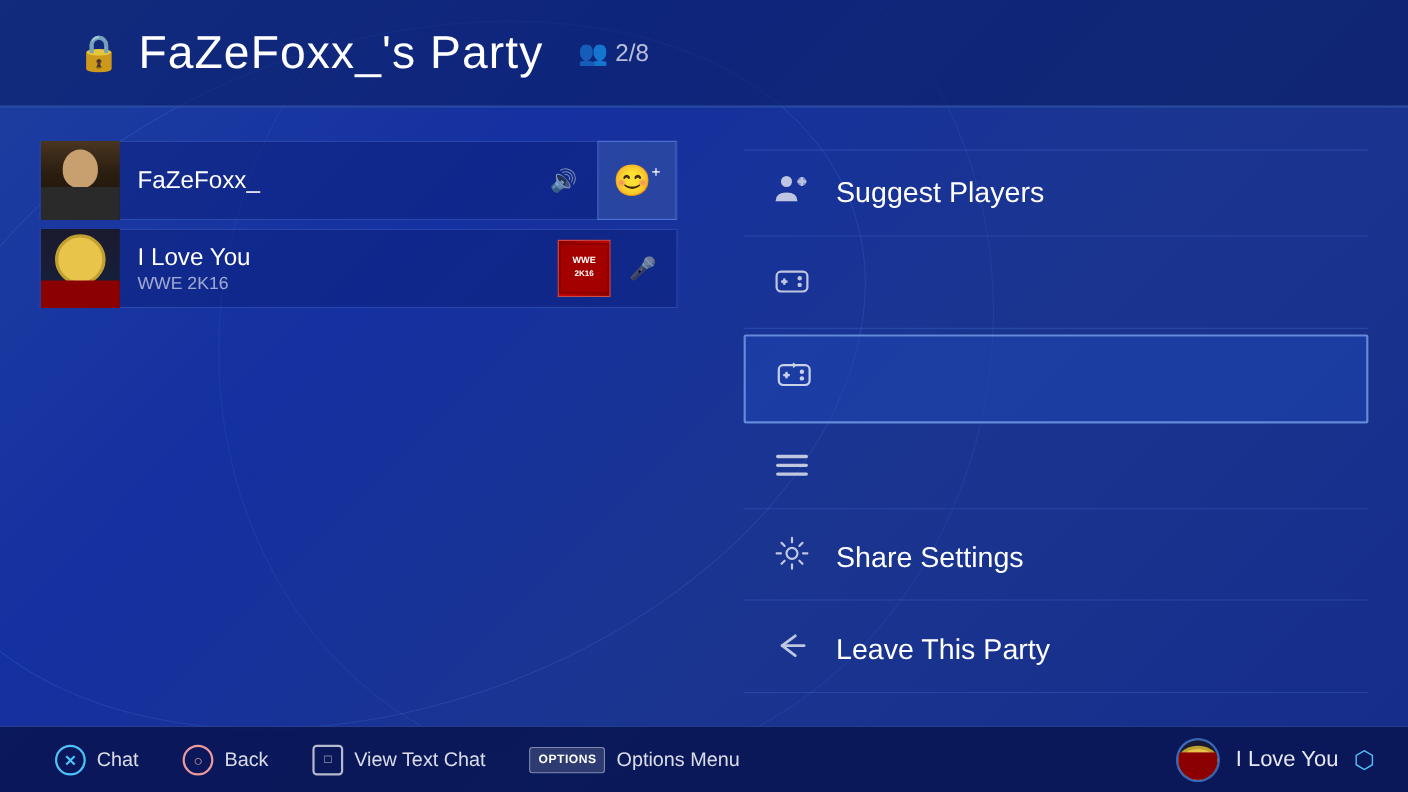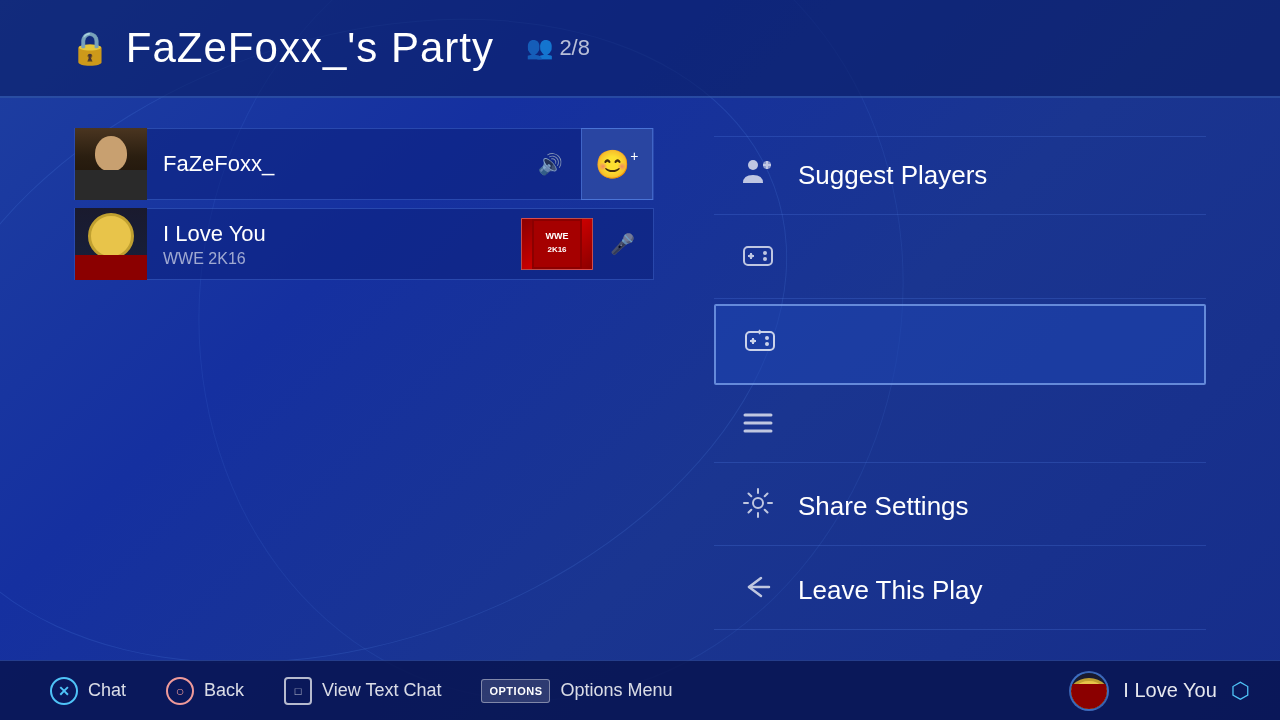--- a/index.html
+++ b/index.html
@@ -97,21 +97,21 @@
 
     
     .content {
       position: absolute;
       top: 98px;
       left: 0;
       right: 0;
       bottom: 60px;
       z-index: 1;
       display: flex;
-      padding: 30px 74px;
+      padding: 30px 36px;
       gap: 60px;
     }
 
     
     .member-list {
       display: flex;
       flex-direction: column;
       gap: 8px;
       width: 580px;
       flex-shrink: 0;
@@ -215,21 +215,21 @@
     }
 
     .member-icons {
       display: flex;
       align-items: center;
       gap: 12px;
       padding-right: 12px;
     }
 
     .game-thumb {
-      width: 72px;
+      width: 48px;
       height: 52px;
       background: linear-gradient(135deg, #8B0000 0%, #cc0000 50%, #8B0000 100%);
       border: 1px solid rgba(255,255,255,0.3);
       display: flex;
       justify-content: center;
       font-size: 10px;
       color: rgba(255,255,255,0.8);
       font-weight: bold;
       text-align: center;
       flex-shrink: 0;
@@ -535,21 +535,21 @@
       <span class="menu-label">Share Settings</span>
     </div>
 
     <div class="menu-item">
       <div class="menu-icon">
         <svg width="34" height="34" viewBox="0 0 34 34" fill="white" opacity="0.85">
           <path d="M20 8 L8 17 L20 26" stroke="white" stroke-width="2.5" fill="none" stroke-linecap="round" stroke-linejoin="round"></path>
           <path d="M8 17 L28 17" stroke="white" stroke-width="2.5" stroke-linecap="round"></path>
         </svg>
       </div>
-      <span class="menu-label">Leave This Play</span>
+      <span class="menu-label">Leave This Party</span>
     </div>
 
   </div>
 
 </div>
 
 <div class="bottom-bar">
 
   <div class="bottom-action">
     <div class="btn-circle btn-x">✕</div>

